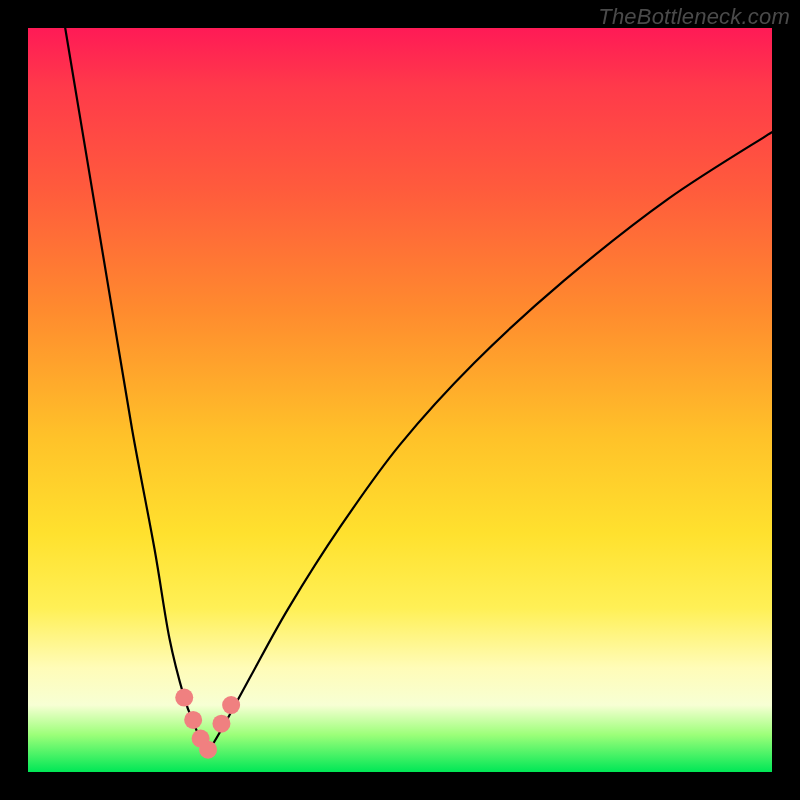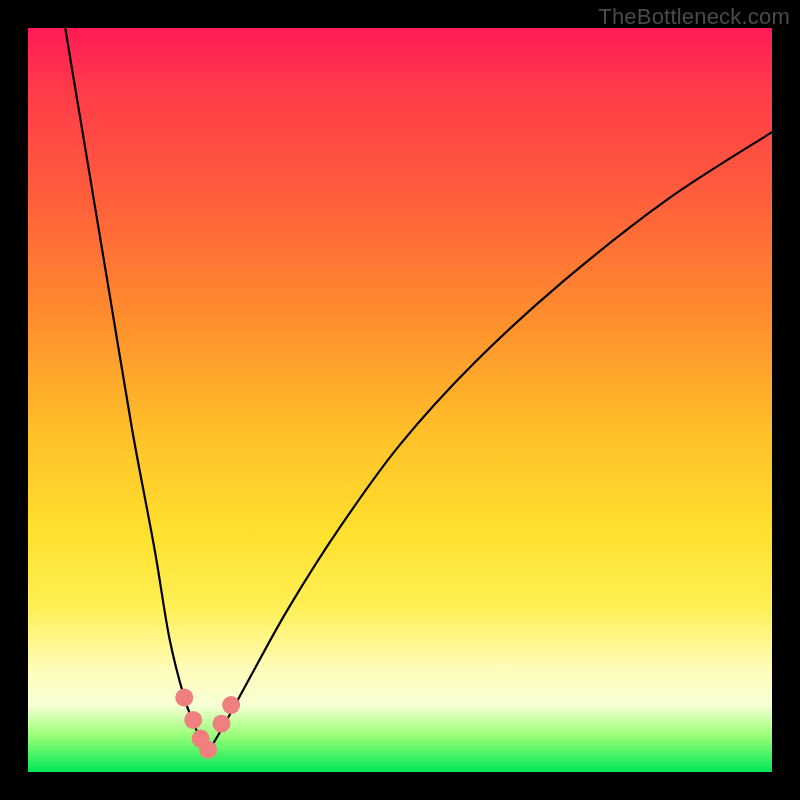--- a/index.html
+++ b/index.html
@@ -11,20 +11,21 @@
     overflow: hidden;
     font-family: Arial, Helvetica, sans-serif;
   }
   .frame {
     position: absolute;
     top: 0;
     left: 0;
     width: 800px;
     height: 610px;
     background: #000;
+    font-style: italic;
   }
   .plot-area {
     position: absolute;
     top: 28px;
     left: 28px;
     width: 744px;
     height: 744px;
     
     background: linear-gradient(to bottom,
       #ff1a56 0%,

